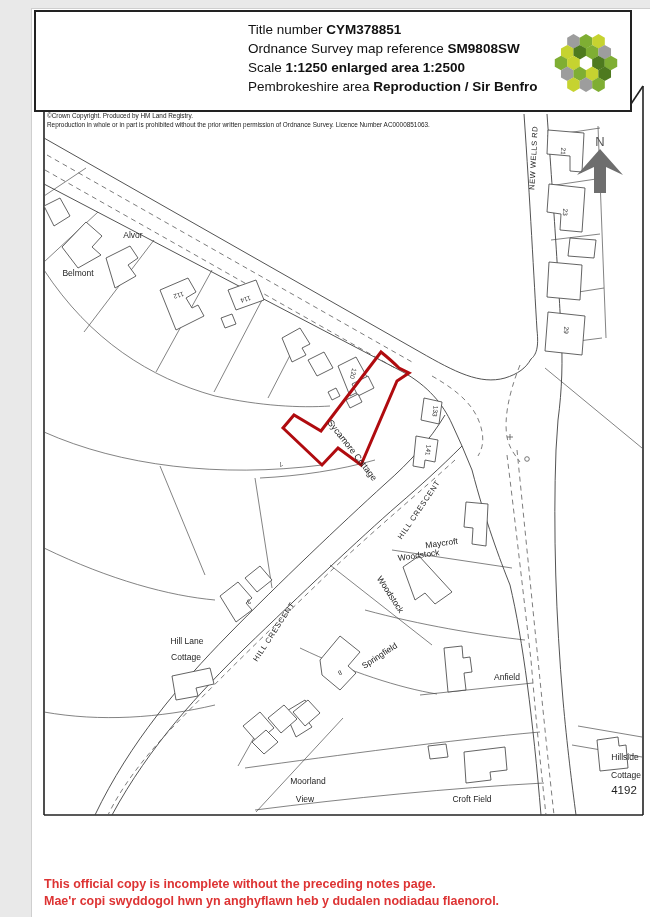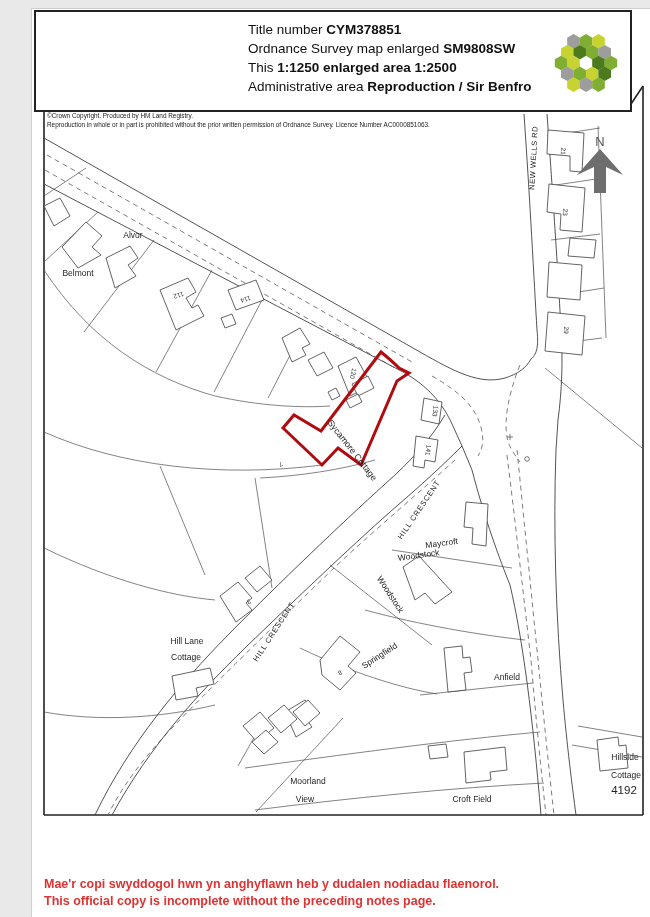--- a/index.html
+++ b/index.html
@@ -197,23 +197,23 @@
     <g>
       <text x="600" y="146" font-size="13" fill="#555" text-anchor="middle">N</text>
       <path d="M600,149 L623,175 L606,167 L606,193 L594,193 L594,167 L577,175 Z" fill="#6e6e6e"></path>
     </g>
   </g>
 </svg>
 
 <div id="header-box">
   <div id="title-info">
     <span>Title number </span><b>CYM378851</b><br>
-    <span>Ordnance Survey map enlarged </span><b>SM9808SW</b><br>
-    <span>This </span><b>1:1250 enlarged area 1:2500</b><br>
-    <span>Administrative area </span><b>Reproduction / Sir Benfro</b>
+    <span>Ordnance Survey map reference </span><b>SM9808SW</b><br>
+    <span>Scale </span><b>1:1250 enlarged area 1:2500</b><br>
+    <span>Pembrokeshire area </span><b>Reproduction / Sir Benfro</b>
   </div>
   <svg id="hexlogo" width="76" height="90" viewBox="-38 -45 76 90">
       <polygon points="-12.50,-28.90 -6.18,-25.25 -6.18,-17.95 -12.50,-14.30 -18.82,-17.95 -18.82,-25.25" fill="#9d9d9d"></polygon>
       <polygon points="0.00,-28.90 6.32,-25.25 6.32,-17.95 0.00,-14.30 -6.32,-17.95 -6.32,-25.25" fill="#7fae33"></polygon>
       <polygon points="12.50,-28.90 18.82,-25.25 18.82,-17.95 12.50,-14.30 6.18,-17.95 6.18,-25.25" fill="#c6d330"></polygon>
       <polygon points="-18.70,-18.10 -12.38,-14.45 -12.38,-7.15 -18.70,-3.50 -25.02,-7.15 -25.02,-14.45" fill="#c6d330"></polygon>
       <polygon points="-6.20,-18.10 0.12,-14.45 0.12,-7.15 -6.20,-3.50 -12.52,-7.15 -12.52,-14.45" fill="#4e7a1f"></polygon>
       <polygon points="6.20,-18.10 12.52,-14.45 12.52,-7.15 6.20,-3.50 -0.12,-7.15 -0.12,-14.45" fill="#7fae33"></polygon>
       <polygon points="18.70,-18.10 25.02,-14.45 25.02,-7.15 18.70,-3.50 12.38,-7.15 12.38,-14.45" fill="#9d9d9d"></polygon>
       <polygon points="-24.90,-7.30 -18.58,-3.65 -18.58,3.65 -24.90,7.30 -31.22,3.65 -31.22,-3.65" fill="#7fae33"></polygon>
@@ -224,15 +224,15 @@
       <polygon points="-6.20,3.50 0.12,7.15 0.12,14.45 -6.20,18.10 -12.52,14.45 -12.52,7.15" fill="#7fae33"></polygon>
       <polygon points="6.20,3.50 12.52,7.15 12.52,14.45 6.20,18.10 -0.12,14.45 -0.12,7.15" fill="#c6d330"></polygon>
       <polygon points="18.70,3.50 25.02,7.15 25.02,14.45 18.70,18.10 12.38,14.45 12.38,7.15" fill="#4e7a1f"></polygon>
       <polygon points="-12.50,14.30 -6.18,17.95 -6.18,25.25 -12.50,28.90 -18.82,25.25 -18.82,17.95" fill="#c6d330"></polygon>
       <polygon points="0.00,14.30 6.32,17.95 6.32,25.25 0.00,28.90 -6.32,25.25 -6.32,17.95" fill="#9d9d9d"></polygon>
       <polygon points="12.50,14.30 18.82,17.95 18.82,25.25 12.50,28.90 6.18,25.25 6.18,17.95" fill="#7fae33"></polygon>
     </svg>
 </div>
 
 <div id="footer" style="color: rgb(221, 51, 51);">
+  <div>This official copy is incomplete without the preceding notes page.</div>
   <div>Mae'r copi swyddogol hwn yn anghyflawn heb y dudalen nodiadau flaenorol.</div>
-  <div>This official copy is incomplete without the preceding notes page.</div>
 </div>
 
 </body></html>

